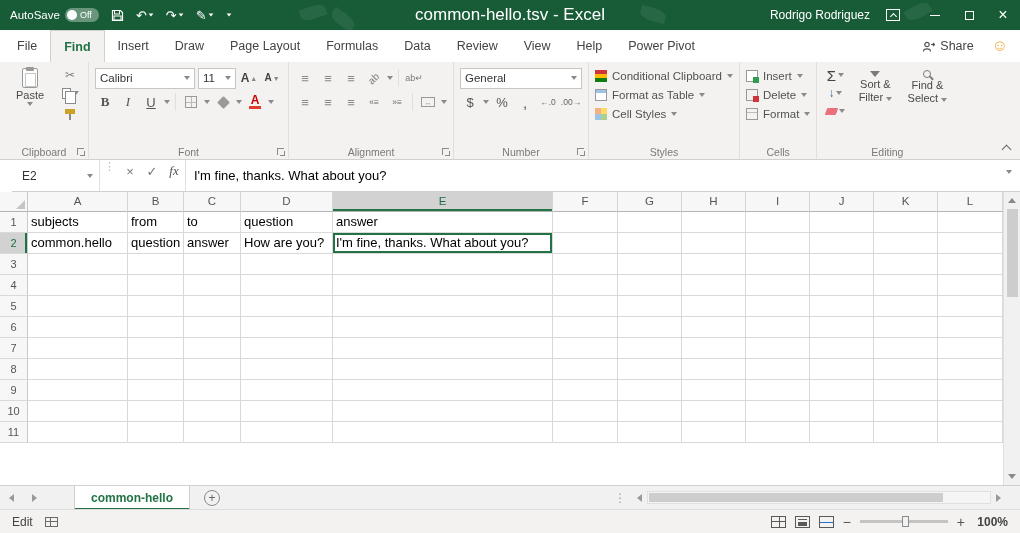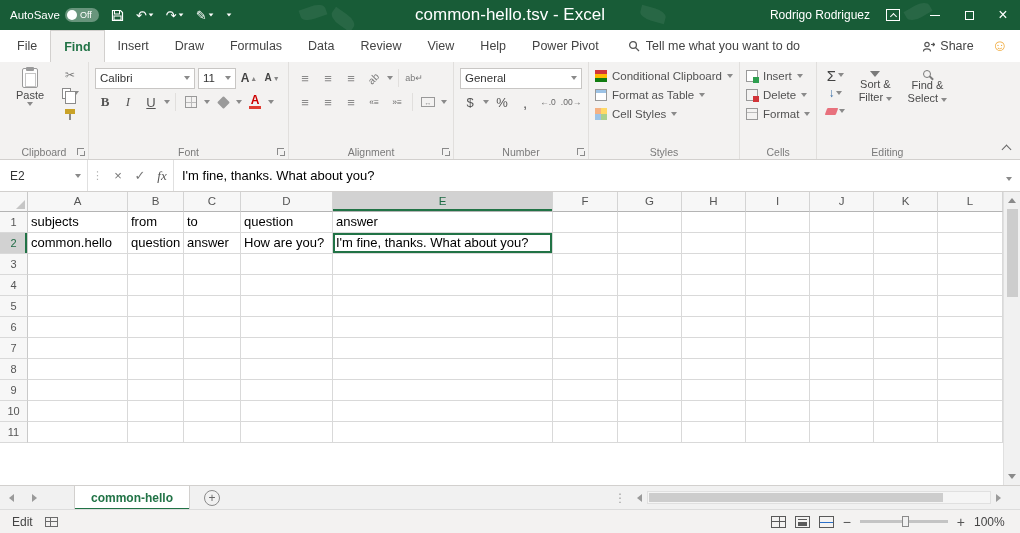--- a/index.html
+++ b/index.html
@@ -107,22 +107,22 @@
   .i-erase { width:11px; height:7px; background:#e8717d; transform:skewX(-20deg); border-radius:1px; }
   .i-funnel { width:0; height:0; border-left:5px solid transparent; border-right:5px solid transparent;
               border-top:6px solid #7a7a7a; margin-top:3px; }
   .i-mag { width:8px; height:8px; border:1.5px solid #7a7a7a; border-radius:50%; position:relative; margin-top:2px; }
   .i-mag::after { content:''; position:absolute; width:5px; height:1.5px; background:#7a7a7a;
                   transform:rotate(45deg); right:-4px; bottom:-1px; }
   .collapse-chev { position:absolute; right:10px; bottom:6px; width:7px; height:7px;
                    border-left:1.5px solid #666; border-top:1.5px solid #666; transform:rotate(45deg); }
 
   
-  .fbar { position:absolute; top:160px; left:0; right:0; height:32px; background:#fff;
-          border-bottom:1px solid #d2d0ce; display:flex; align-items:center; }
+  .fbar { position:absolute; top:160px; left:12px; right:0; height:32px; background:#fff;
+          border-bottom:1px solid #d2d0ce; display:flex; align-items:flex-start; }
   .namebox { width:88px; height:100%; display:flex; align-items:center; justify-content:space-between;
              padding:0 6px 0 10px; border-right:1px solid #e0e0e0; font-size:12px; color:#333; }
   .fdots { color:#b0b0b0; font-size:11px; padding:0 4px; }
   .fbtn { width:22px; height:22px; display:flex; align-items:center; justify-content:center;
           color:#777; font-size:13px; }
   .fx { font-style:italic; font-family:"Liberation Serif", serif; font-size:13px; color:#555; }
   .fvalue { flex:1; font-size:13px; color:#000; padding-left:8px; border-left:1px solid #e0e0e0;
             height:100%; display:flex; align-items:center; white-space:nowrap; overflow:hidden; }
   .fexpand { padding:0 8px; }
 
@@ -181,21 +181,21 @@
   .statright { margin-left:auto; display:flex; align-items:center; gap:9px; padding-right:12px; }
   .vi { width:15px; height:12px; border:1px solid #595959; }
   .vi.normal { background:linear-gradient(#595959,#595959) 0 4px/15px 1px no-repeat,
                linear-gradient(#595959,#595959) 7px 0/1px 12px no-repeat; }
   .vi.pagelayout { background:linear-gradient(#595959,#595959) 2px 2px/9px 1px no-repeat,
                    linear-gradient(#595959,#595959) 2px 5px/9px 4px no-repeat; }
   .vi.pagebreak { background:linear-gradient(#2a6fc9,#2a6fc9) 0 5px/15px 1px no-repeat; }
   .zoomminus, .zoomplus { font-size:14px; color:#555; line-height:1; }
   .ztrack { width:88px; height:3px; background:#c4c4c4; position:relative; }
   .zthumb { position:absolute; left:42px; top:-4px; width:7px; height:11px; background:#f1f1f1; border:1px solid #8a8a8a; }
-  .zlabel { width:34px; text-align:left; }
+  .zlabel { width:34px; text-align:right;font-weight:bold; }
 </style>
 </head>
 <body>
 
 <div class="app">
 
   <div class="titlebar">
     <span class="leaf" style="left:300px;top:6px;transform:rotate(-20deg)"></span>
     <span class="leaf" style="left:330px;top:13px;transform:rotate(35deg)"></span>
     <span class="leaf" style="left:640px;top:8px;transform:rotate(15deg)"></span>
@@ -237,34 +237,28 @@
         </span>
     </div>
   </div>
 
   <div class="tabrow">
     <div id="ribbontabs" style="display:flex;align-items:center;height:100%;padding-left:4px;">
         <div class="rtab">File</div>
         <div class="rtab active">Find</div>
         <div class="rtab">Insert</div>
         <div class="rtab">Draw</div>
+        <div class="rtab">Page Layout</div>
         <div class="rtab">Formulas</div>
         <div class="rtab">Data</div>
         <div class="rtab">Review</div>
         <div class="rtab">View</div>
         <div class="rtab">Help</div>
         <div class="rtab">Power Pivot</div>
       </div>
-    <div class="tellme">
-      <svg width="12" height="12" viewBox="0 0 12 12">
-          <circle cx="5" cy="5" r="3.4" fill="none" stroke="#555" stroke-width="1.3"></circle>
-          <line x1="7.6" y1="7.6" x2="11" y2="11" stroke="#555" stroke-width="1.3"></line>
-        </svg>
-      <span>Tell me what you want to do</span>
-    </div>
     <div class="tabrowright">
       <span class="sharebox">
         <svg width="13" height="13" viewBox="0 0 13 13">
             <circle cx="5" cy="4.5" r="2.2" fill="none" stroke="#555" stroke-width="1.2"></circle>
             <path d="M1.5 11.5 c0-3.4 7-3.4 7 0" fill="none" stroke="#555" stroke-width="1.2"></path>
             <path d="M9 4.5 h3.5 M10.8 2.8 l1.8 1.7 -1.8 1.7" fill="none" stroke="#555" stroke-width="1.1"></path>
           </svg>
         <span>Share</span>
       </span>
       <span class="smiley">☺</span>

